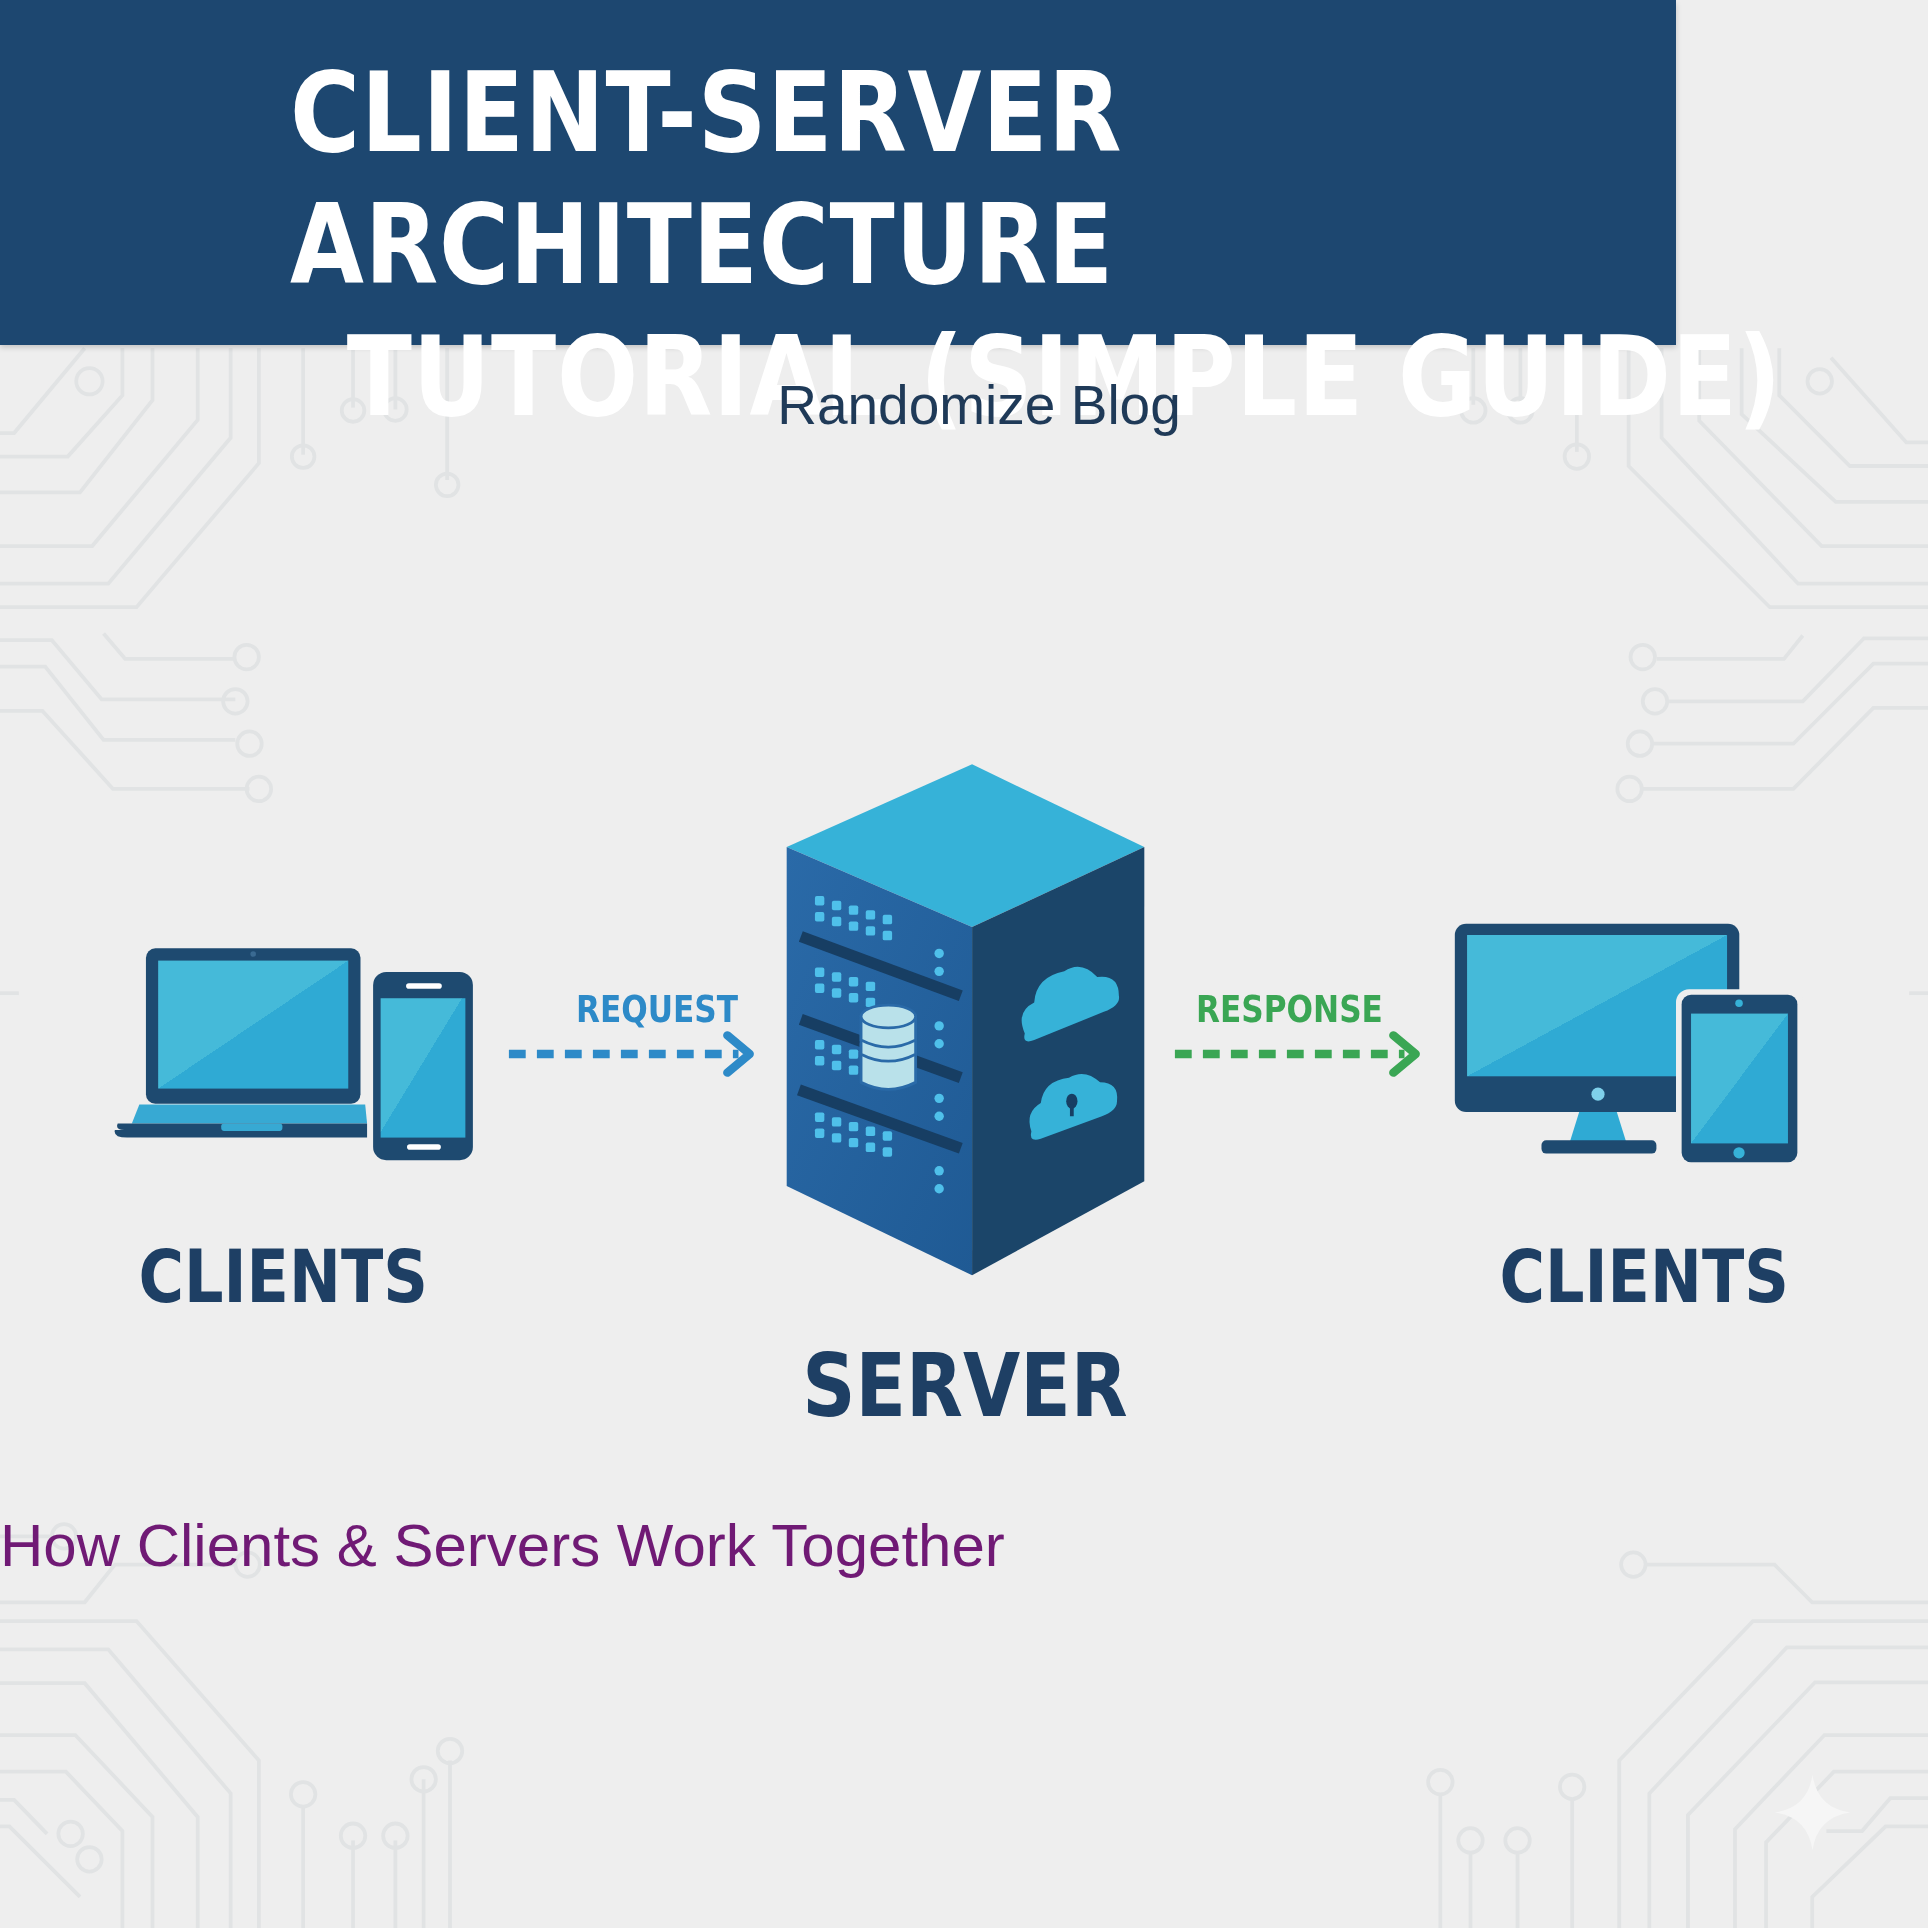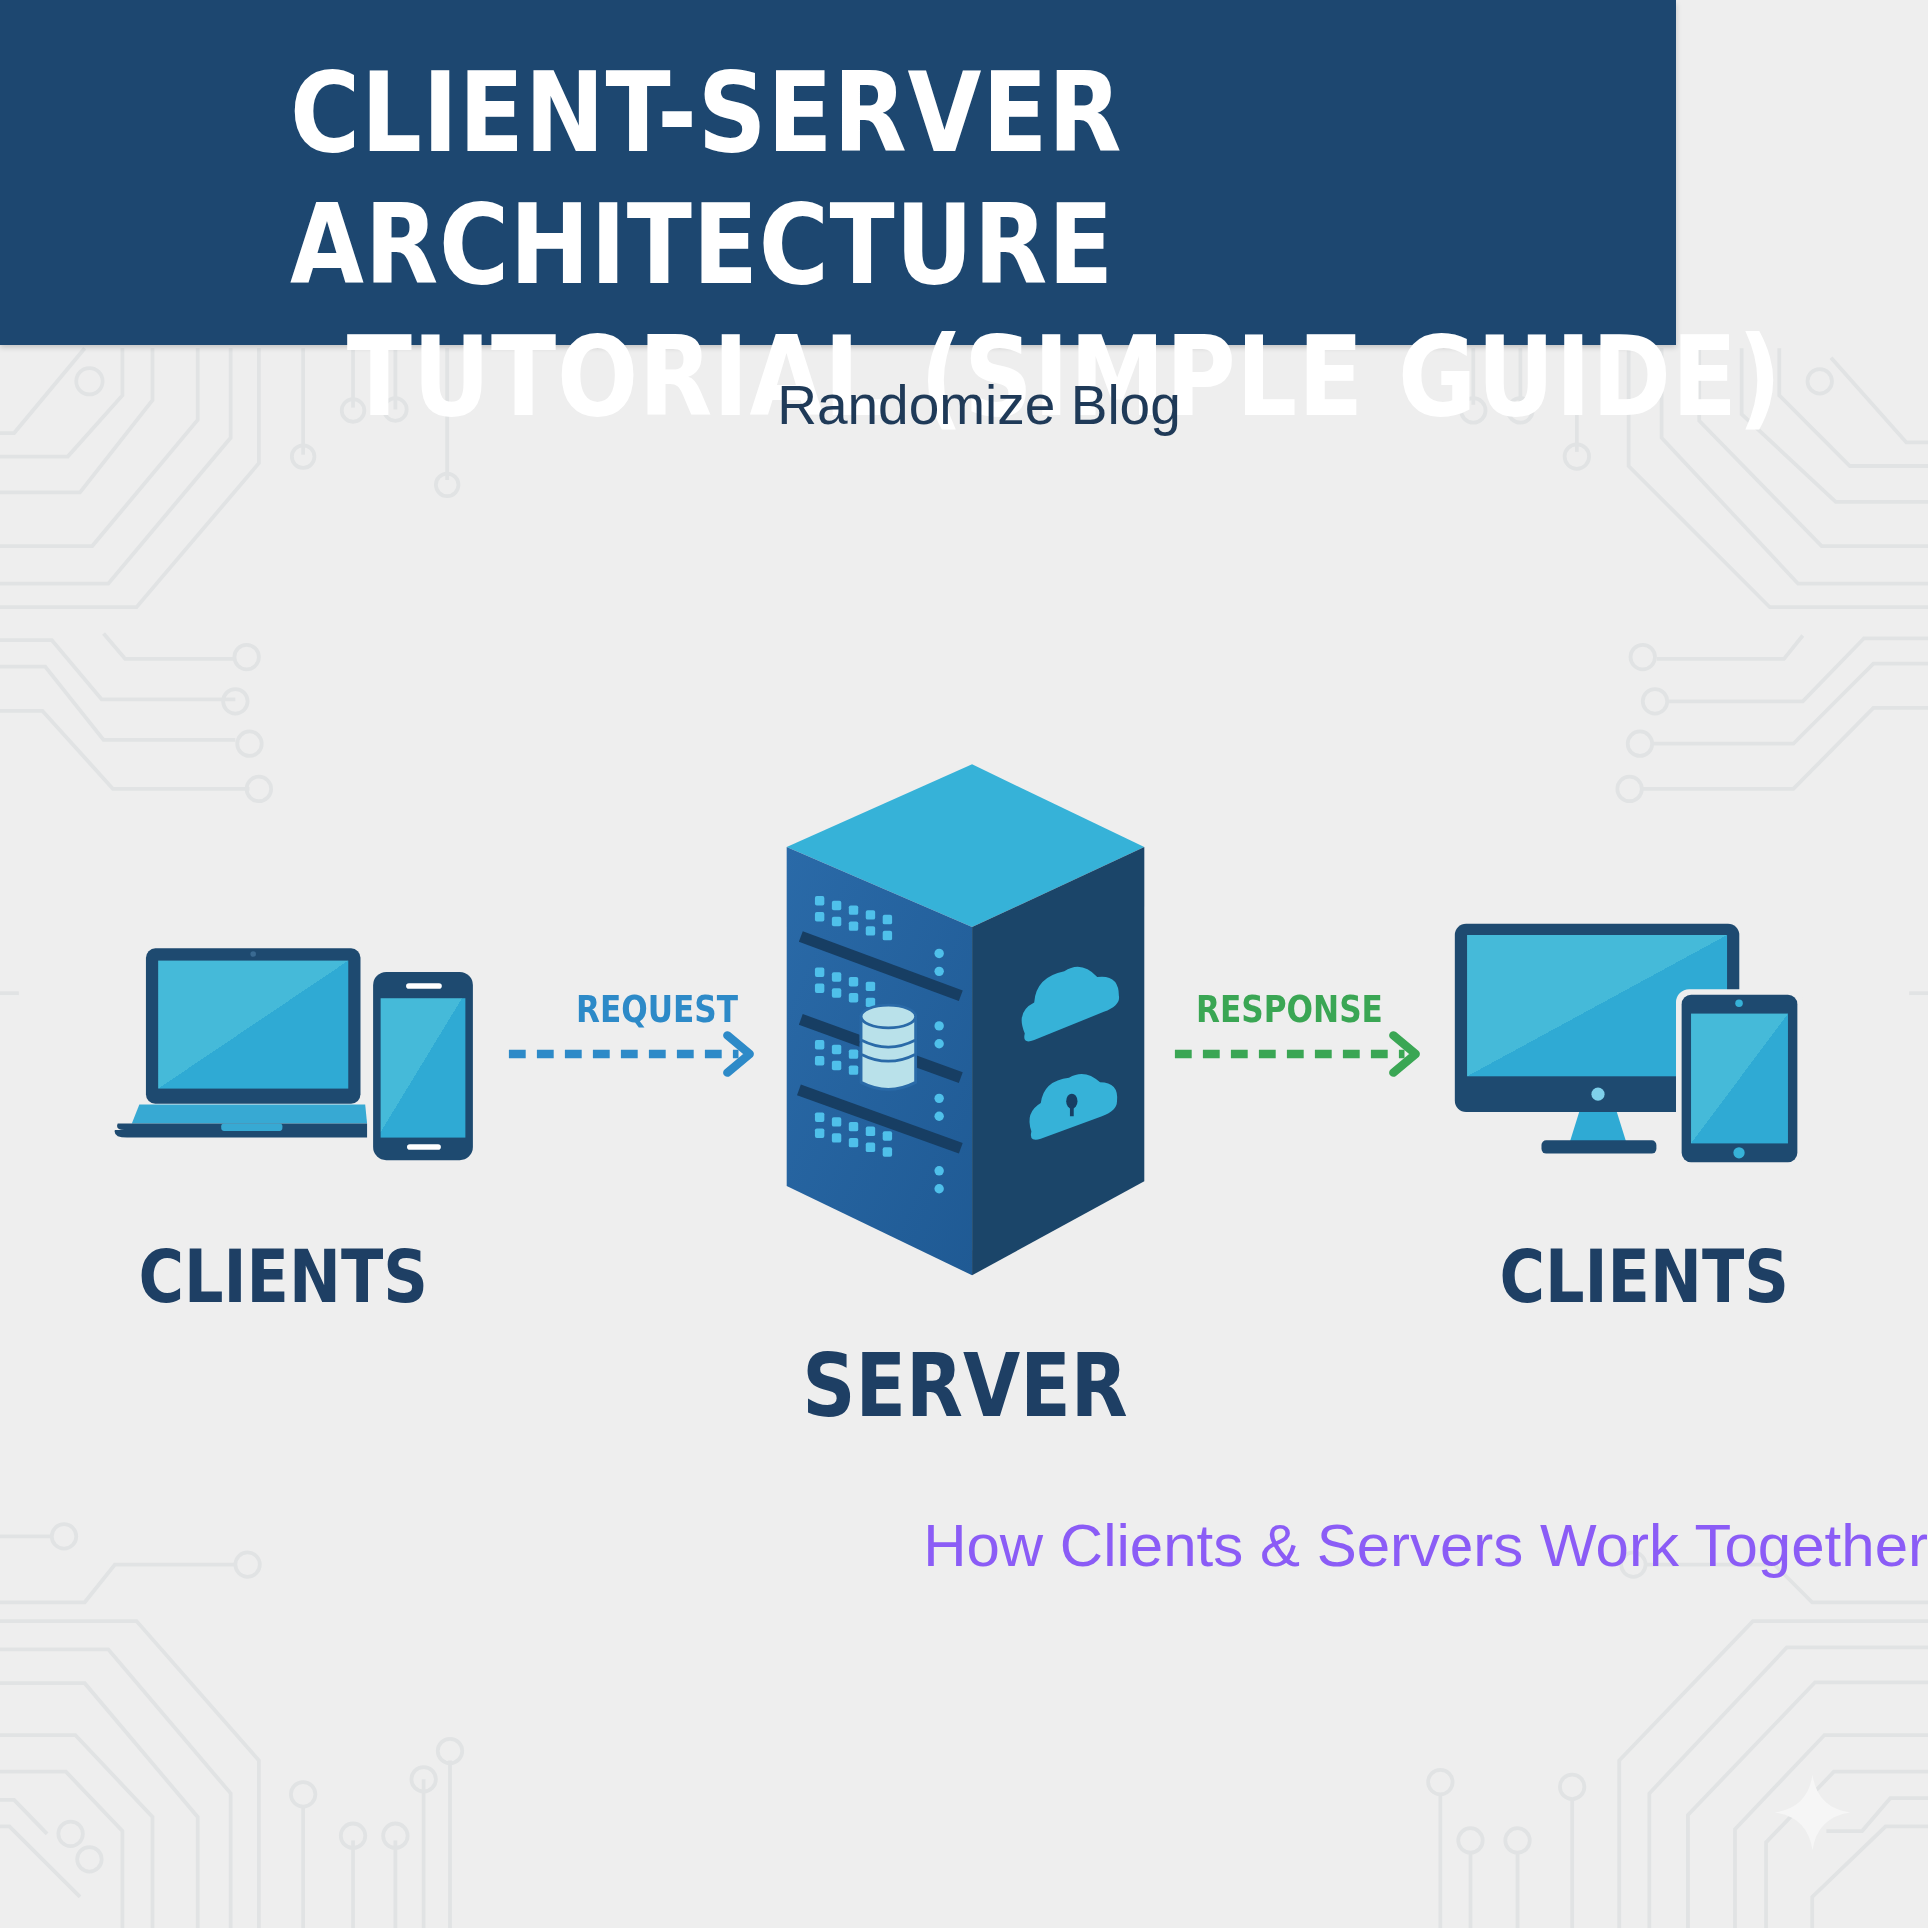--- a/index.html
+++ b/index.html
@@ -20,22 +20,22 @@
     font-size: 111px; line-height: 132px; letter-spacing: 0.9px;
     transform: scaleX(0.86); transform-origin: 960px 0;
   }
   .header-title .line1 { display: block; padding-left: 181px; }
   .header-title .line2 { display: block; padding-left: 247px; }
   .subtitle {
     position: absolute; left: 15px; width: 1928px; top: 373px; text-align: center;
     color: #1f3a58; font-size: 55px; z-index: 3;
   }
   .tagline {
-    position: absolute; left: 0; width: 1928px; top: 1511px; text-align: right;
-    color: #8b5cf6; font-size: 60px; z-index: 3;
+    position: absolute; left: 0; width: 1928px; top: 1511px; text-align: left;
+    color: #701a75; font-size: 60px; z-index: 3;
   }
   .label {
     position: absolute; font-family: "DejaVu Sans", sans-serif; font-weight: bold;
     color: #1e3f64; z-index: 3; transform: scaleX(0.85); transform-origin: center;
     text-align: center;
   }
   .label.clients-left { left: 113px; width: 339px; top: 1234px; font-size: 73px; }
   .label.clients-right { left: 1474px; width: 339px; top: 1234px; font-size: 73px; }
   .label.server { left: 772px; width: 386px; top: 1335px; font-size: 87px; }
   .flow-label {

